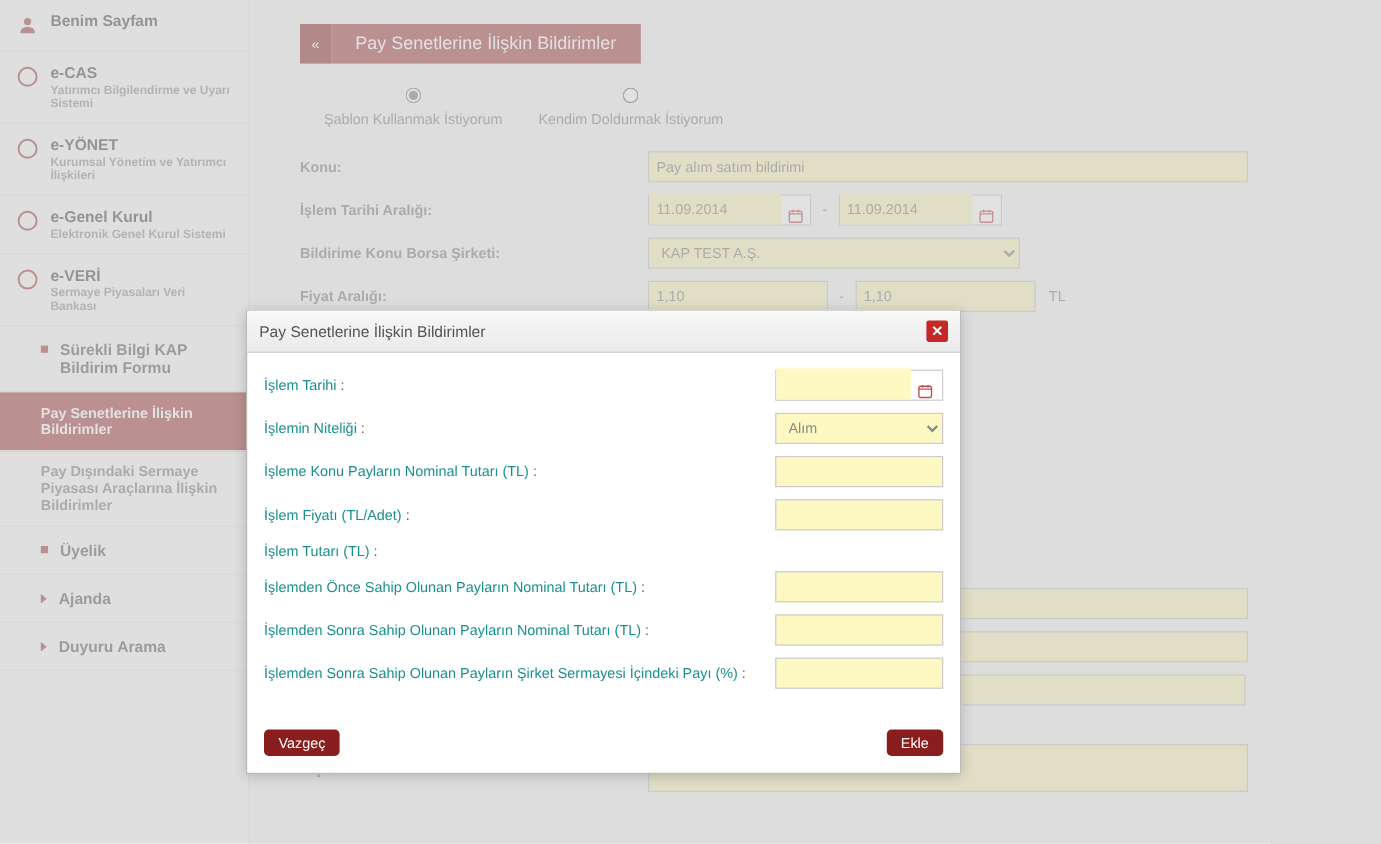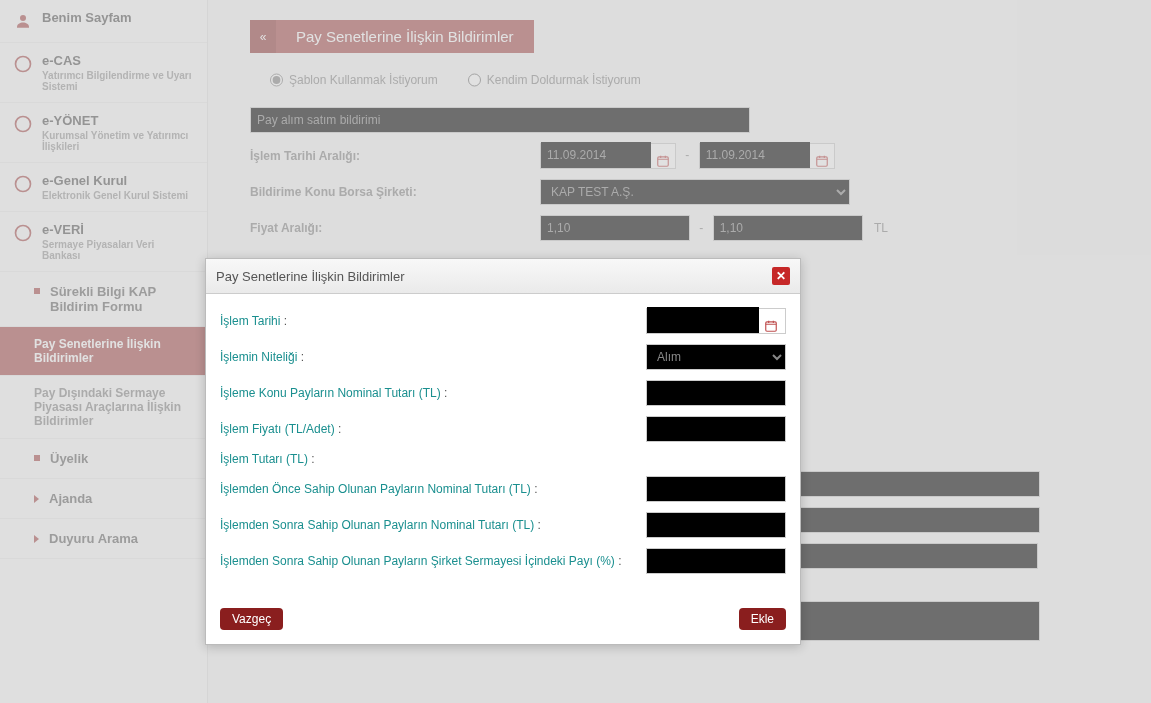--- a/index.html
+++ b/index.html
@@ -19,24 +19,24 @@
 
 .main { position: absolute; left: 230px; top: 0; right: 0; padding: 20px; }
 .page-title-wrap { display: flex; align-items: stretch; margin-bottom: 20px; }
 .page-title-arrow { background: #943c3c; width: 26px; display:flex; align-items:center; justify-content:center; color:#fff; }
 .page-title { background: #a84d4d; color: #fff; padding: 8px 20px; font-size: 15px; }
 
 .form-row { display: flex; align-items: center; margin-bottom: 10px; }
 .form-row .lbl { width: 290px; color: #888; font-weight: bold; font-size: 12px; }
 .form-row .val { flex: 1; }
 .radio-row { display:flex; gap:30px; margin-bottom:20px; margin-left:20px;}
-.radio-opt { display:flex; gap:6px; color:#888; cursor:pointer;}
+.radio-opt { display:flex; align-items:center; gap:6px; color:#888; cursor:pointer;flex-direction:column;}
 .radio-opt input { accent-color:#888; }
 
-input[type=text], select { border: 1px solid #ccc; background: #000000; padding: 4px 6px; font-size: 12px; color: #888; height: 26px; }
+input[type=text], select { border: 1px solid #ccc; background: #fef9c3; padding: 4px 6px; font-size: 12px; color: #888; height: 26px; }
 .inp-wide { width: 500px; }
 .date-wrap { display:inline-flex; align-items:flex-end; border:1px solid #ccc; background:#fff; height:26px; }
 .date-wrap input { border:none; width:110px; }
 .date-wrap .cal-ic { width:24px; display:flex; align-items:center; justify-content:center; color:#b85656; cursor:pointer; }
 .sep { margin: 0 6px; color:#888; }
 .sel-wide { width: 310px; }
 .inp-price { width: 150px; }
 .tl-suffix { margin-left: 8px; color:#888; }
 
 .hint { color:#aaa; font-size:11px; }
@@ -149,20 +149,21 @@
         <input type="radio" name="m" checked="" style="">
         <span>Şablon Kullanmak İstiyorum</span>
       </label>
     <label class="radio-opt">
         <input type="radio" name="m" style="">
         <span>Kendim Doldurmak İstiyorum</span>
       </label>
   </div>
 
   <div class="form-row">
+    <div class="lbl">Konu:</div>
     <div class="val"><input type="text" class="inp-wide" value="Pay alım satım bildirimi" style=""></div>
   </div>
 
   <div class="form-row">
     <div class="lbl">İşlem Tarihi Aralığı:</div>
     <div class="val">
       <span class="date-wrap">
         <input type="text" value="11.09.2014" style="">
         <span class="cal-ic">
             <svg width="14" height="14" viewBox="0 0 24 24" fill="none" stroke="#c05050" stroke-width="2">

